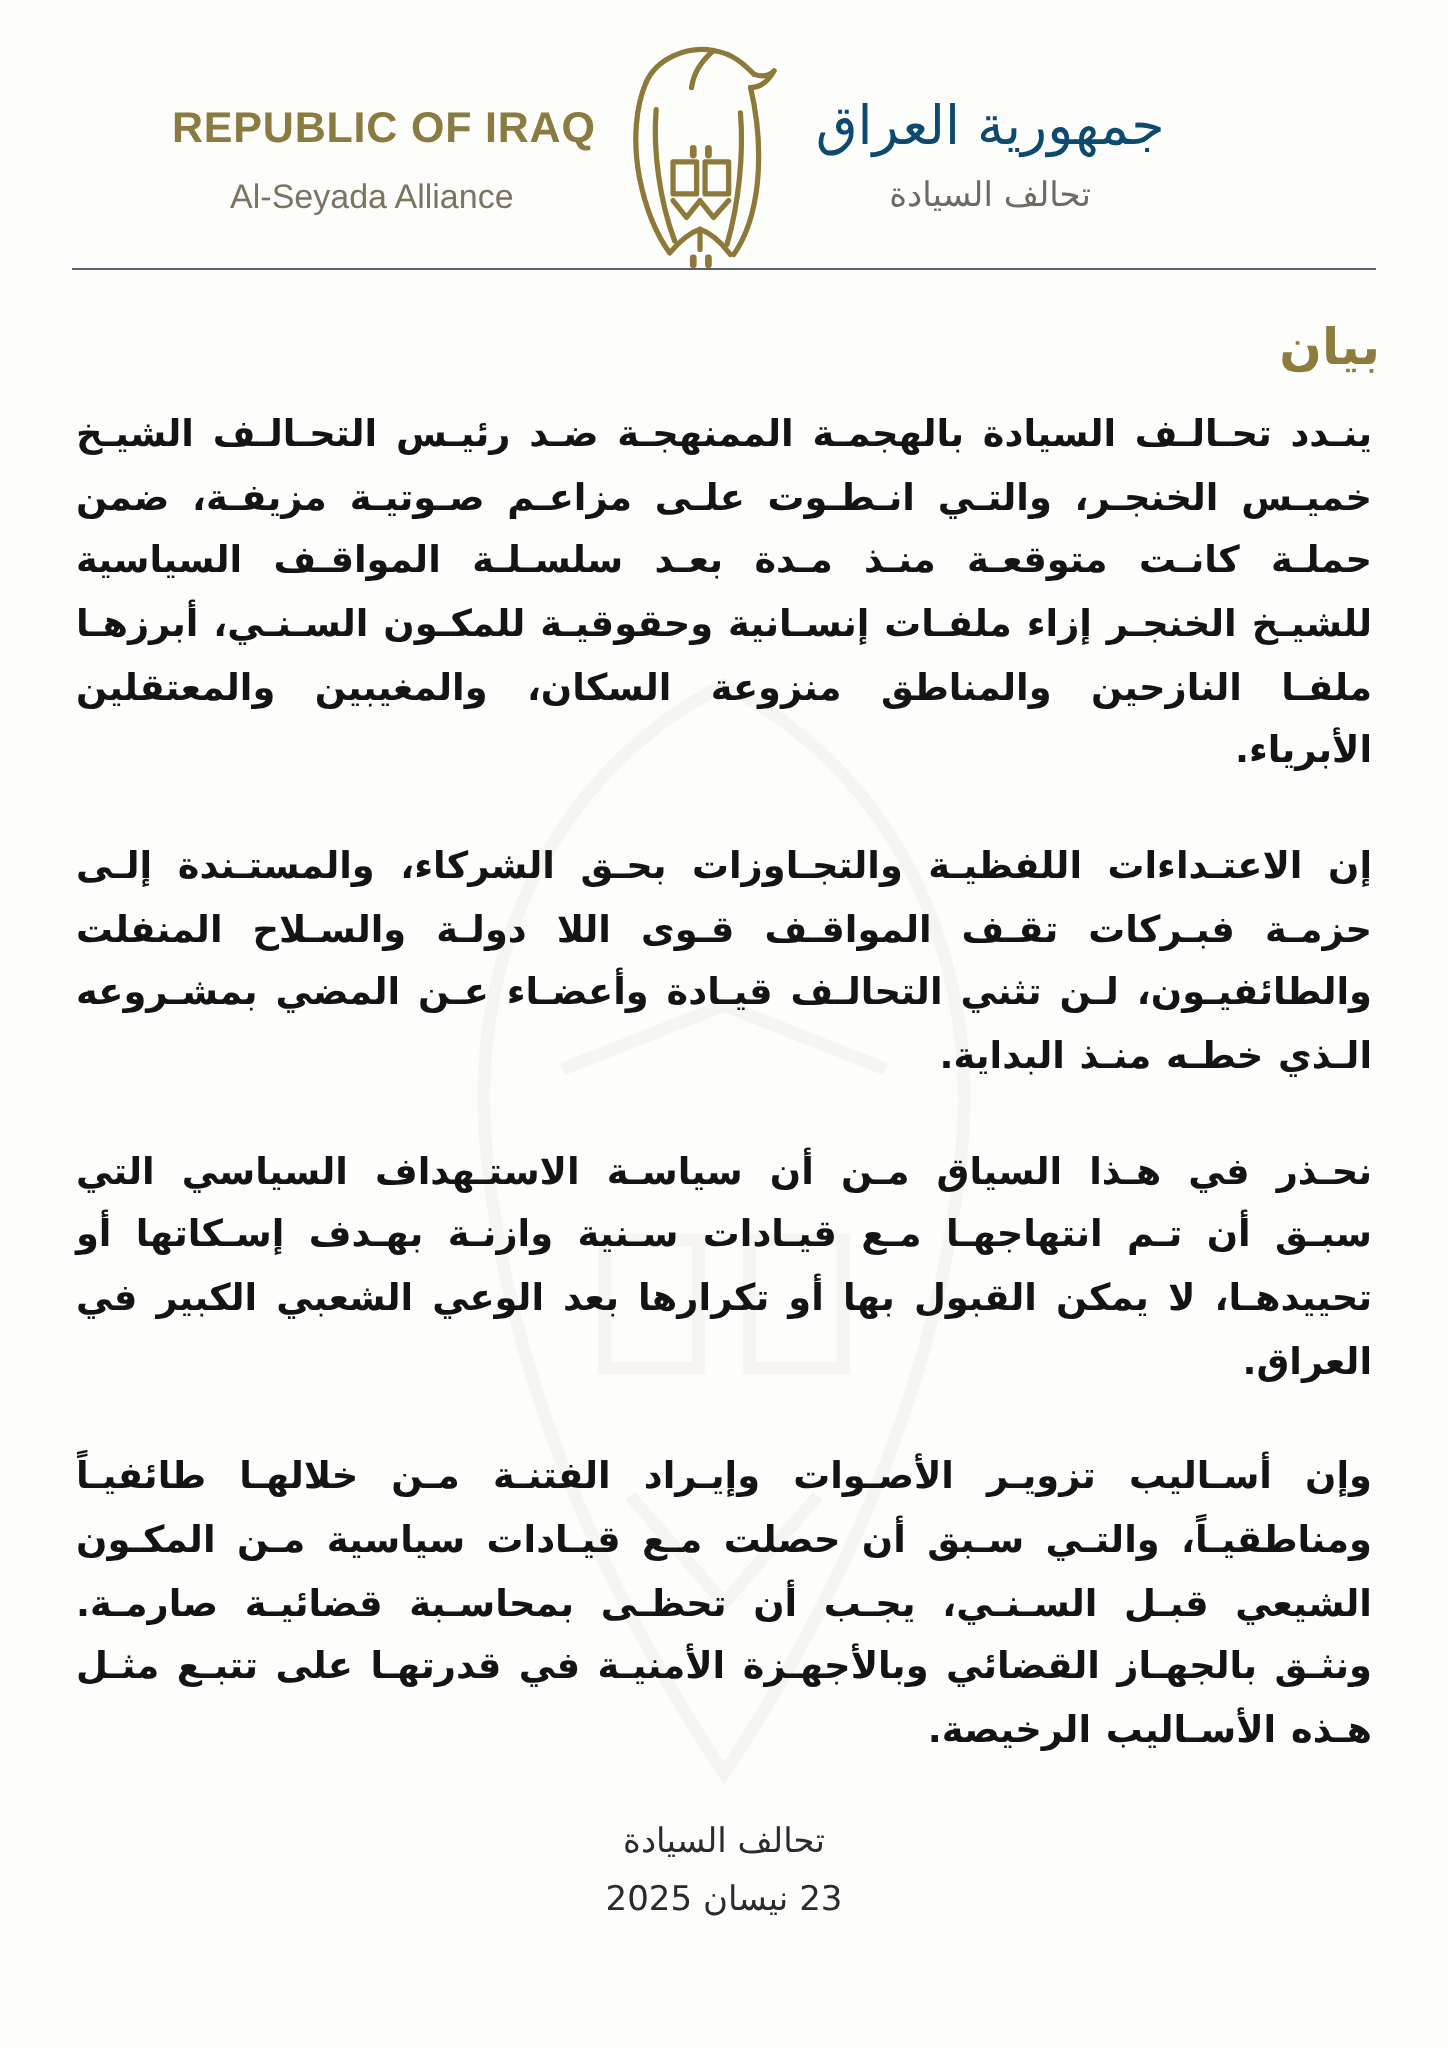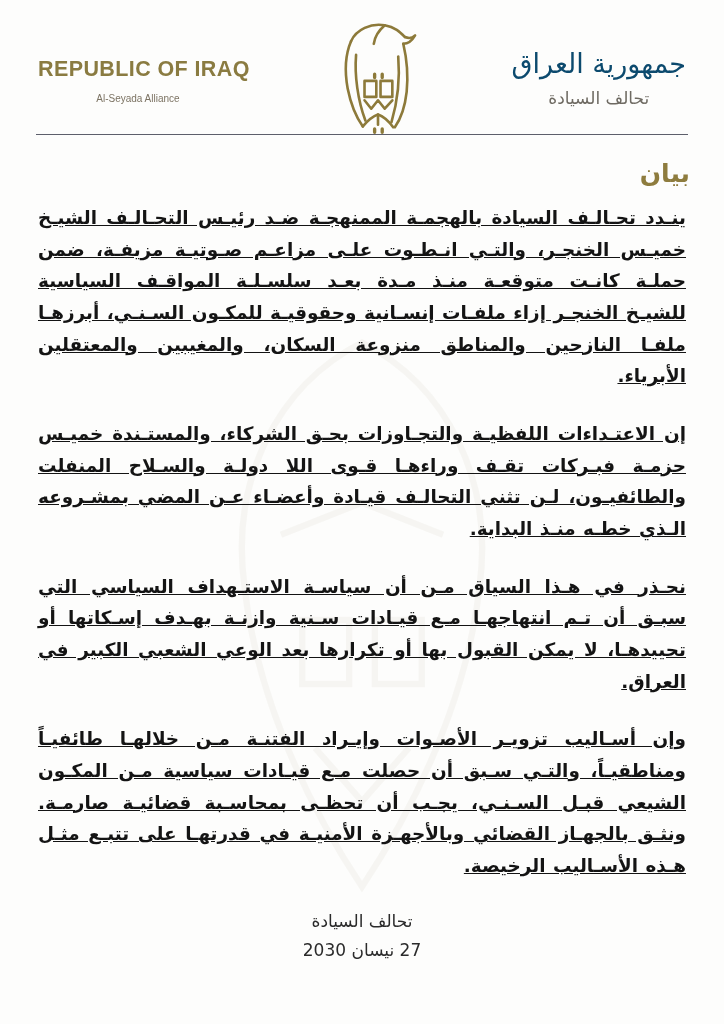--- a/index.html
+++ b/index.html
@@ -39,43 +39,43 @@
     box-sizing: border-box;
     padding: 0 34px;
     display: flex;
     flex-direction: column;
   }
 
   
   .letterhead {
     display: flex;
     align-items: center;
-    justify-content: space-between;
     direction: ltr;
     padding: 30px 4px 0 4px;
     height: 120px;
     box-sizing: border-box;
+    margin-left: 48px;
   }
   .lh-left {
     text-align: left;
     flex: 0 0 auto;
     padding-top: 12px;
   }
   .lh-title-en {
     font-family: "Liberation Sans", sans-serif;
     font-size: 21.5px;
     font-weight: bold;
     letter-spacing: 0.4px;
     color: #8a7b41;
     line-height: 1.1;
     white-space: nowrap;
   }
   .lh-sub-en {
     font-family: "Liberation Sans", sans-serif;
-    font-size: 10px;
+    font-size: 17px;
     font-weight: normal;
     color: #7c7363;
     margin-top: 12px;
     text-align: center;
     padding-right: 12px;
     white-space: nowrap;
   }
   .lh-emblem {
     flex: 0 0 auto;
     width: 104px;
@@ -138,21 +138,20 @@
     font-family: "DejaVu Sans", "Liberation Sans", sans-serif;
     font-size: 18.4px;
     font-weight: bold;
     color: #141414;
     line-height: 1.72;
     text-align: justify;
     text-justify: inter-word;
     margin: 0 0 26px 0;
     direction: rtl;
     word-spacing: 1px;
-    text-decoration: underline;
   }
   .para:last-child { margin-bottom: 0; }
 
   
   .signature {
     text-align: center;
     direction: rtl;
     margin-top: 10px;
     font-family: "DejaVu Sans", sans-serif;
     color: #2b2b2b;
@@ -239,24 +238,24 @@
     </div>
 
   </div>
 
   <div class="rule"></div>
 
   <div class="doc-title">بيان</div>
 
   <div class="body-wrap">
     <p class="para">ينـدد تحـالـف السيادة بالهجمـة الممنهجـة ضـد رئيـس التحـالـف الشيـخ خميـس الخنجـر، والتـي انـطـوت علـى مزاعـم صـوتيـة مزيفـة، ضمن حملـة كانـت متوقعـة منـذ مـدة بعـد سلسـلـة المواقـف السياسية للشيـخ الخنجـر إزاء ملفـات إنسـانية وحقوقيـة للمكـون السـنـي، أبرزهـا ملفـا النازحين والمناطق منزوعة السكان، والمغيبين والمعتقلين الأبرياء.</p>
-    <p class="para">إن الاعتـداءات اللفظيـة والتجـاوزات بحـق الشركاء، والمستـندة خميـس حزمـة فبـركات تقـف وراءهـا قـوى اللا دولـة والسـلاح المنفلت والطائفيـون، لـن تثني التحالـف قيـادة وأعضـاء عـن المضي بمشـروعه الـذي خطـه منـذ البداية.</p>
+    <p class="para">إن الاعتـداءات اللفظيـة والتجـاوزات بحـق الشركاء، والمستـندة إلـى حزمـة فبـركات تقـف المواقـف قـوى اللا دولـة والسـلاح المنفلت والطائفيـون، لـن تثني التحالـف قيـادة وأعضـاء عـن المضي بمشـروعه الـذي خطـه منـذ البداية.</p>
     <p class="para">نحـذر في هـذا السياق مـن أن سياسـة الاستـهداف السياسي التي سبـق أن تـم انتهاجهـا مـع قيـادات سـنية وازنـة بهـدف إسـكاتها أو تحييدهـا، لا يمكن القبول بها أو تكرارها بعد الوعي الشعبي الكبير في العراق.</p>
     <p class="para">وإن أسـاليب تزويـر الأصـوات وإيـراد الفتنـة مـن خلالهـا طائفيـاً ومناطقيـاً، والتـي سـبق أن حصلت مـع قيـادات سياسية مـن المكـون الشيعي قبـل السـنـي، يجـب أن تحظـى بمحاسـبة قضائيـة صارمـة. ونثـق بالجهـاز القضائي وبالأجهـزة الأمنيـة في قدرتهـا على تتبـع مثـل هـذه الأسـاليب الرخيصة.</p>
 
     <div class="signature">
       <div class="sig-name">تحالف السيادة</div>
-      <div class="sig-date">27 نيسان 2030</div>
+      <div class="sig-date">23 نيسان 2025</div>
     </div>
   </div>
 
 
 </div>
 
 </body></html>

